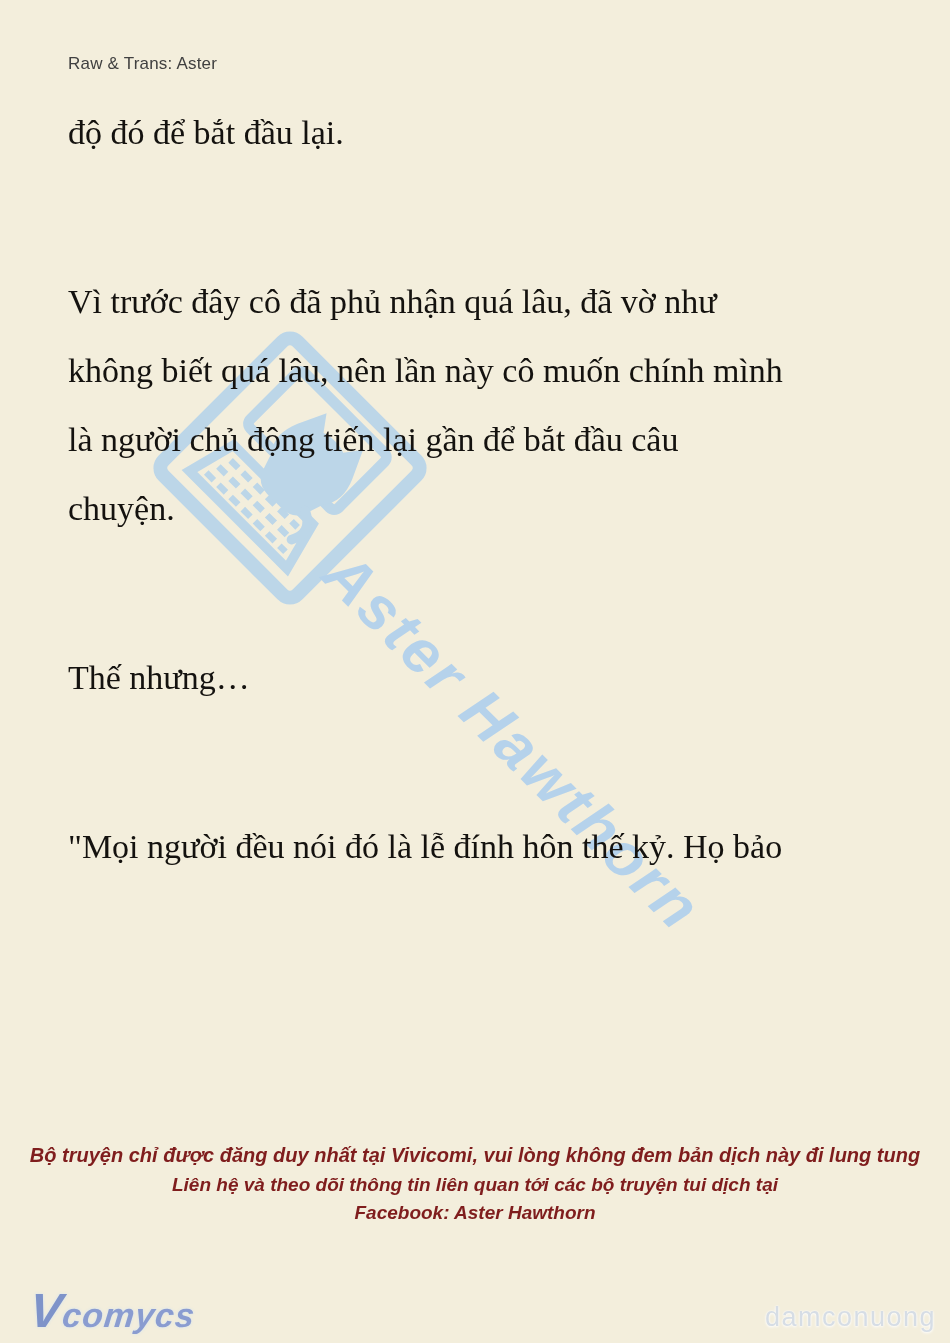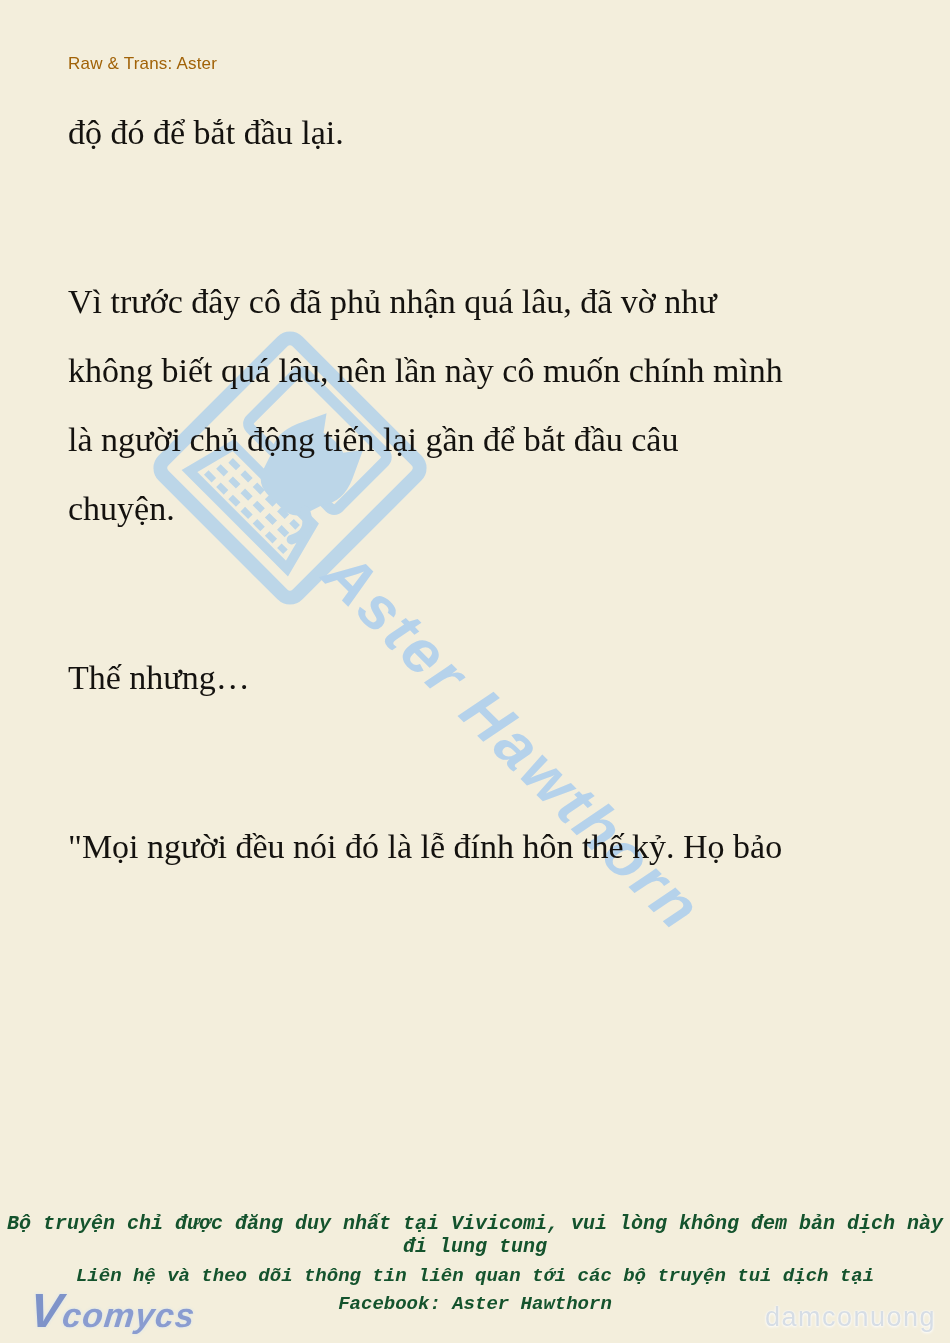--- a/index.html
+++ b/index.html
@@ -42,21 +42,21 @@
   }
 
   
   .header-credit {
     position: absolute;
     left: 68px;
     top: 54px;
     z-index: 1;
     font-family: "Liberation Sans", sans-serif;
     font-size: 17px;
-    color: #a16207;
+    color: #404040;
     letter-spacing: 0.2px;
   }
 
   
   .article {
     position: absolute;
     left: 68px;
     top: 98px;
     width: 820px;
     z-index: 1;
@@ -65,27 +65,27 @@
     color: #14120f;
   }
   .para { margin: 0 0 100px 0; }
   .line { white-space: nowrap; }
 
   
   .footer-notice {
     position: absolute;
     left: 0;
     right: 0;
-    top: 1212px;
+    top: 1144px;
     z-index: 1;
     text-align: center;
-    font-family: Liberation Mono, monospace;
+    font-family: Liberation Sans, sans-serif;
     font-style: italic;
     font-weight: bold;
-    color: #14532d;
+    color: #7f1d1d;
   }
   .footer-line-1 { font-size: 20px; margin-bottom: 7px; }
   .footer-line-2 { font-size: 19px; margin-bottom: 6px; }
   .footer-line-3 { font-size: 19px; }
 
   
   .vcomycs-logo {
     position: absolute;
     left: 30px;
     top: 1283px;

